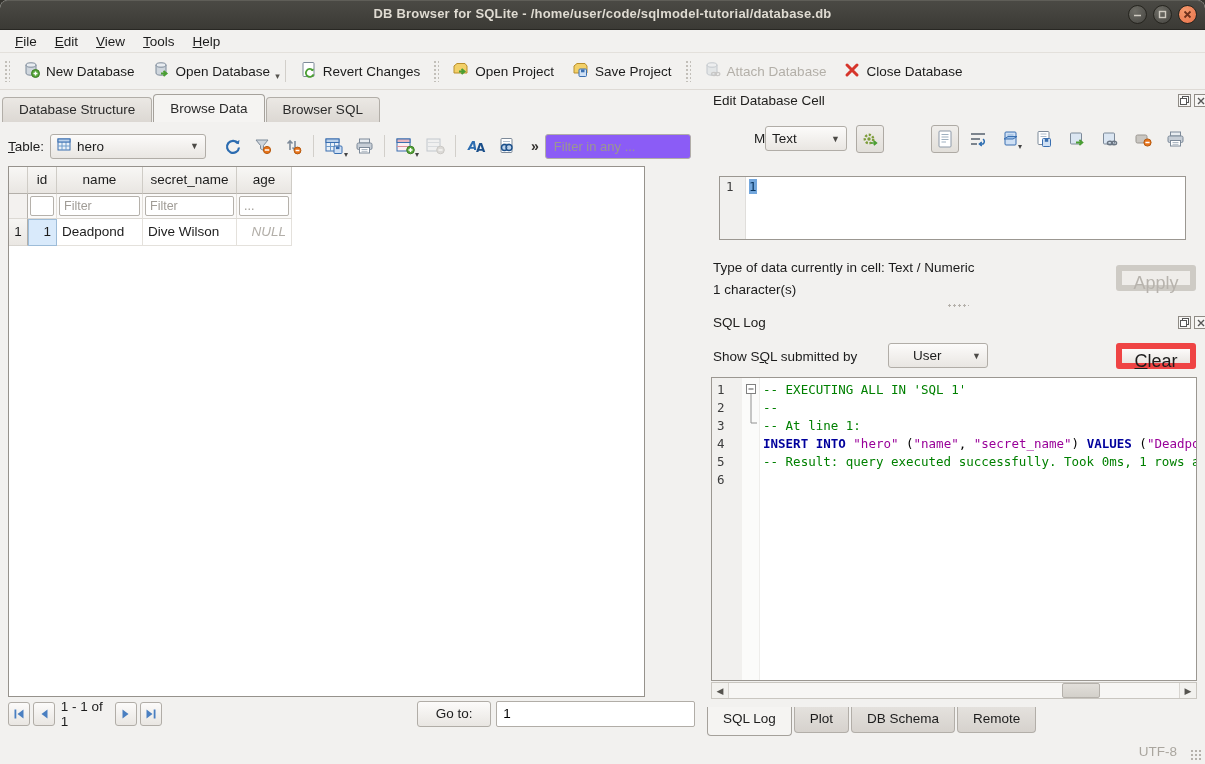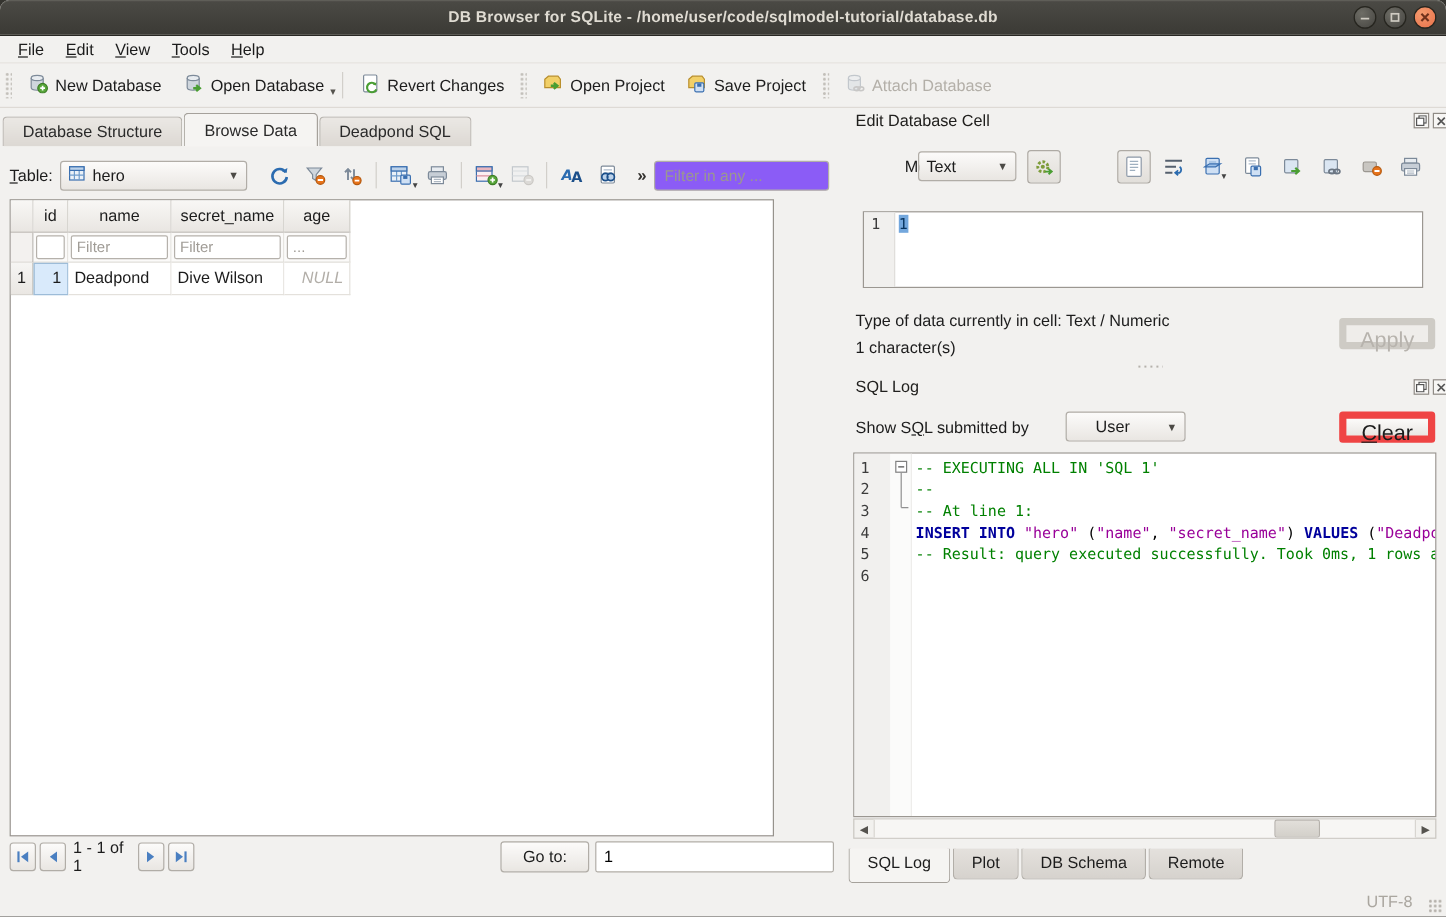--- a/index.html
+++ b/index.html
@@ -231,26 +231,32 @@
     <div class="tb-handle"></div>
     <div class="tb-btn disabled">
       <span><svg width="17" height="17" viewBox="0 0 17 17">
             <path d="M3 4 v8 a5 2.2 0 0 0 10 0 v-8" fill="#cfd6dd" stroke="#7d8a99"></path>
             <ellipse cx="8" cy="4" rx="5" ry="2.2" fill="#e8ecf0" stroke="#7d8a99"></ellipse>
             <ellipse cx="10" cy="13" rx="2.4" ry="1.6" fill="none" stroke="#8b8b8b" stroke-width="1.3"></ellipse>
             <ellipse cx="13.4" cy="13" rx="2.4" ry="1.6" fill="none" stroke="#8b8b8b" stroke-width="1.3"></ellipse>
           </svg></span>
       <span>Attach Database</span>
     </div>
+    <div class="tb-btn">
+      <span><svg width="16" height="16" viewBox="0 0 16 16">
+            <path d="M3 3 L13 13 M13 3 L3 13" stroke="#d6352b" stroke-width="3" stroke-linecap="round"></path>
+          </svg></span>
+      <span>Close Database</span>
+    </div>
   </div>
 
   <div id="main-tabs">
     <div class="mtab">Database Structure</div>
     <div class="mtab active">Browse Data</div>
-    <div class="mtab">Deadpond SQL</div>
+    <div class="mtab">Browser SQL</div>
   </div>
 
   <div id="browse-bar">
     <span id="table-label"><u>T</u>able:</span>
     <div class="combo" id="table-combo">
       <span><svg width="14" height="13" viewBox="0 0 14 13">
             <rect x="1" y="1" width="12" height="11" fill="#eaf1f8" stroke="#3a6fb0"></rect>
             <path d="M1 4 h12 M5 4 v8 M9 4 v8 M1 8 h12" stroke="#6f9ccb"></path>
             <rect x="1" y="1" width="12" height="3" fill="#bcd2ea" stroke="#3a6fb0"></rect>
           </svg></span>

